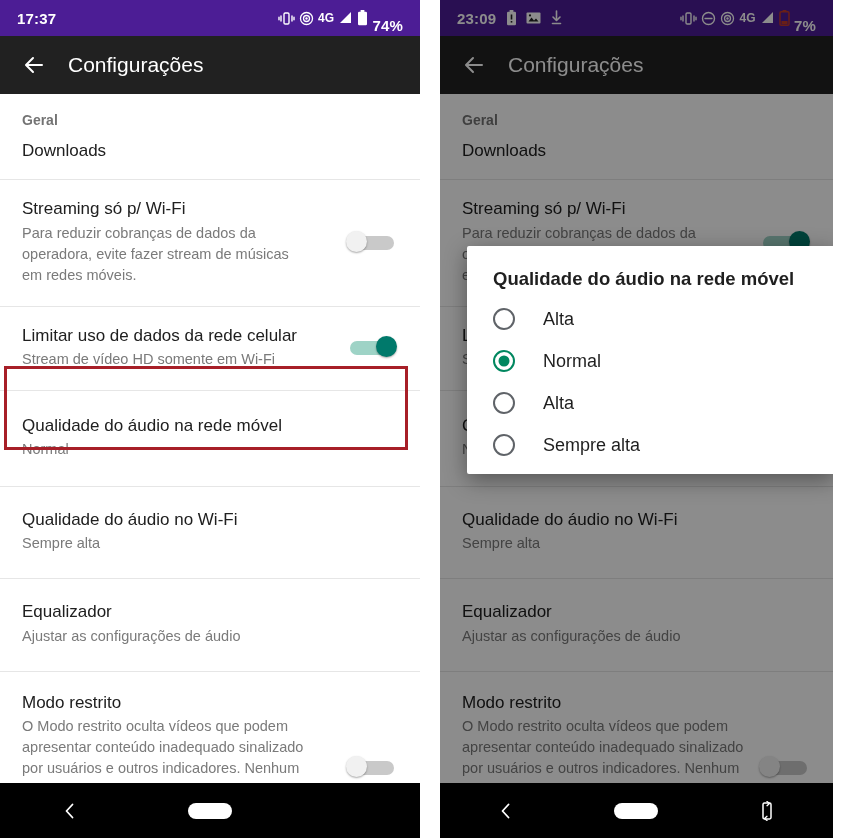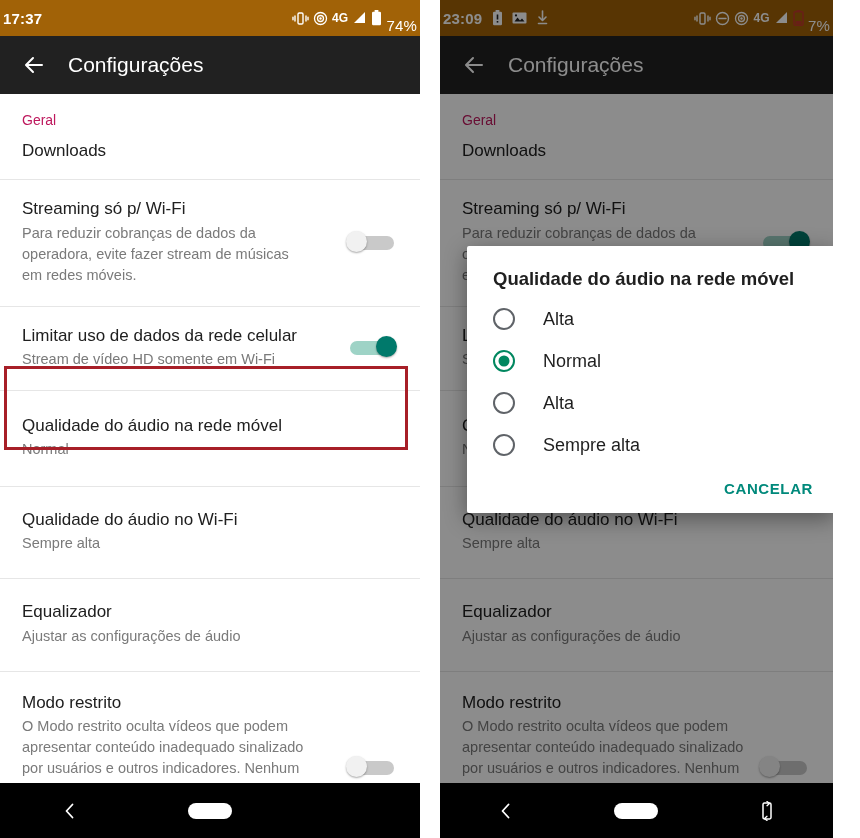--- a/index.html
+++ b/index.html
@@ -12,43 +12,43 @@
   .screens { position:relative; width:860px; height:838px; display:flex; }
 
   
   .phone { position:relative; height:838px; background:#fff; overflow:hidden; }
   .phone-left  { width:420px; }
   .gutter      { width:20px; height:838px; background:#ffffff; }
   .phone-right { width:393px; }
 
   
   .statusbar {
-    height:36px; background:#a16207; color:#fff;
-    display:flex; align-items:center; padding:0 3px;
+    height:36px; background:#4c1d95; color:#fff;
+    display:flex; align-items:center; padding:0 17px;
     font-size:15px; font-weight:bold; letter-spacing:.2px;
   }
   .sb-time { margin-right:10px; }
   .sb-left-icons { display:flex; align-items:center; gap:9px; }
   .sb-spacer { flex:1; }
   .sb-right-icons { display:flex; align-items:center; gap:4px; }
-  .sb-batt-text { font-size:15px; font-weight:normal;margin-top:14px; }
+  .sb-batt-text { font-size:15px; font-weight:bold;margin-top:14px; }
   .sb-ic { display:inline-flex; align-items:center; }
 
   
   .appbar {
     height:58px; background:#212121; color:#fff;
     display:flex; align-items:center; padding:0 16px;
   }
   .appbar .back { width:36px; height:36px; display:flex; align-items:center; justify-content:center; }
   .appbar .title { font-size:21px; font-weight:normal; margin-left:16px; }
 
   
   .content { background:#fff; }
   .section-label {
-    color:#be185d; font-size:14px; font-weight:normal;
+    color:#737373; font-size:14px; font-weight:bold;
     padding:18px 22px 0 22px;
   }
   .row { padding:16px 22px 18px 22px; position:relative; display:flex; align-items:center; }
   .row-texts { flex:1; padding-right:12px; }
   .row-title { font-size:17px; color:#202020; line-height:1.25; }
   .row-sub   { font-size:14.5px; color:#7a7a7a; line-height:1.45; margin-top:3px; }
   .divider { height:1px; background:#e6e6e6; margin:0 0 0 0; }
   .row-plain { padding:16px 22px 18px 22px; }
 
   
@@ -399,23 +399,20 @@
       <div class="radio-row">
         <span class="radio"></span>
         <span class="radio-label">Alta</span>
       </div>
 
       <div class="radio-row">
         <span class="radio"></span>
         <span class="radio-label">Sempre alta</span>
       </div>
 
-      <div class="dialog-actions">
-        <button class="dialog-btn">CANCELAR</button>
-      </div>
     </div>
 
     <div class="navbar" style="z-index:20;">
       <span class="nav-slot">
         <svg width="20" height="20" viewBox="0 0 20 20">
             <path d="M12.5 3.5 L6.5 10 L12.5 16.5" fill="none" stroke="#fff" stroke-width="1.8" stroke-linecap="round" stroke-linejoin="round"></path>
           </svg>
       </span>
       <span class="nav-slot">
         <span class="nav-pill"></span>

